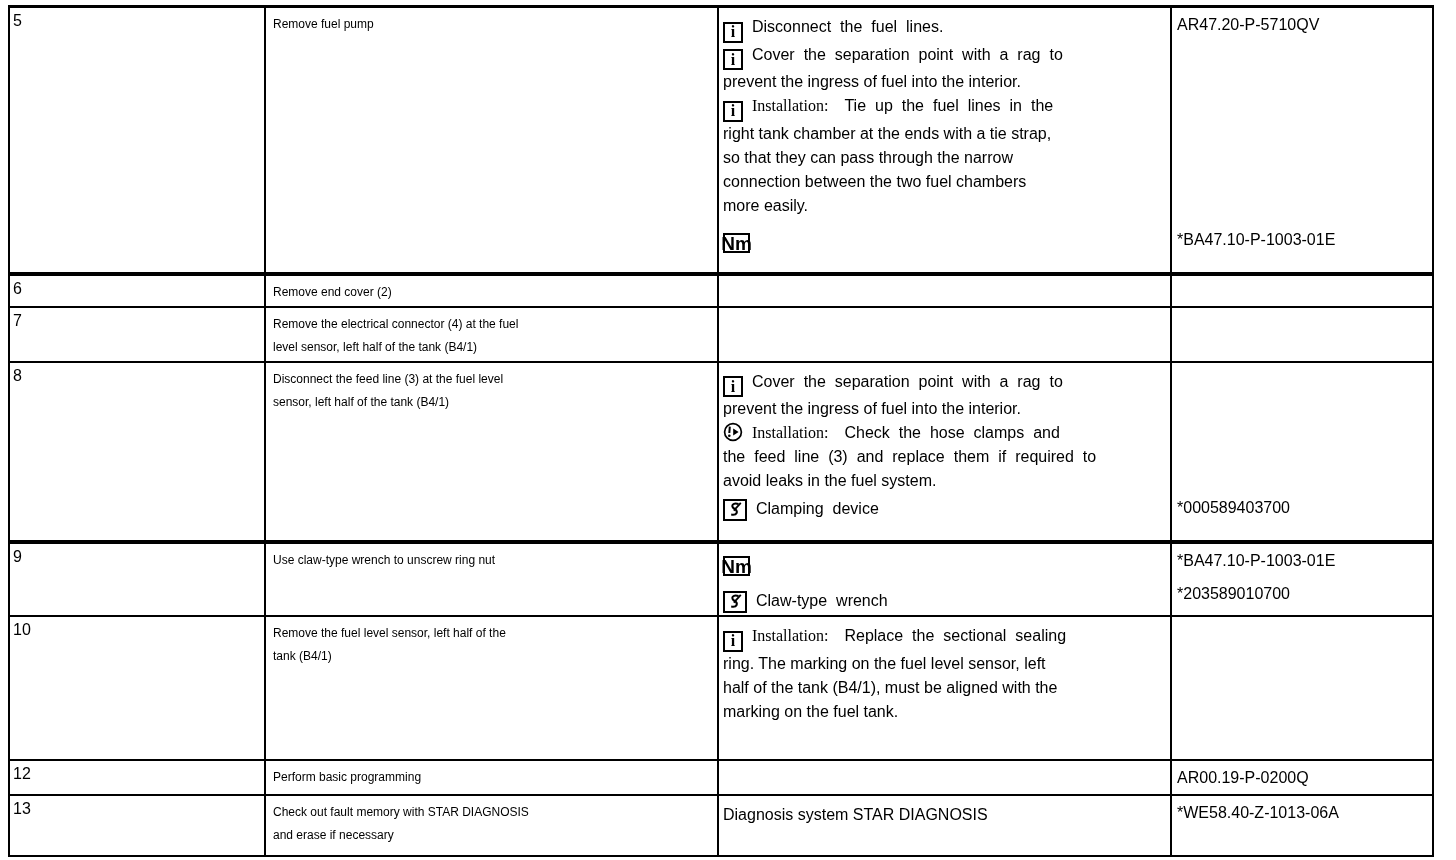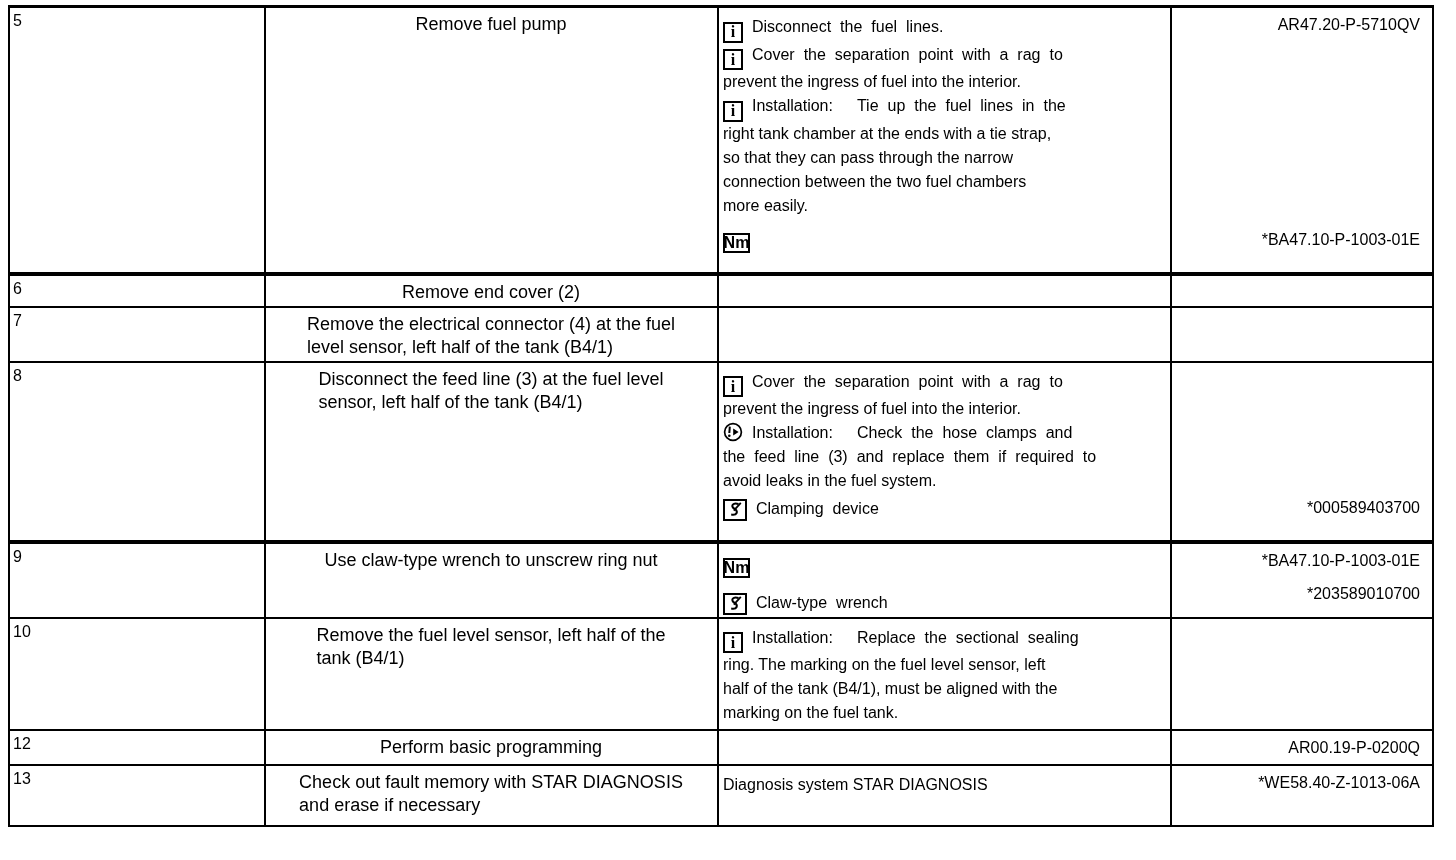--- a/index.html
+++ b/index.html
@@ -3,34 +3,34 @@
 <meta charset="utf-8">
 <style>
   html,body{margin:0;padding:0;background:#fff;}
   body{width:1456px;height:860px;position:relative;font-family:"Liberation Sans",sans-serif;color:#000;}
   .wrap{position:absolute;left:8px;top:5px;}
   table.proc{border-collapse:collapse;table-layout:fixed;width:1424px;border:2px solid #000;border-top:3px solid #000;}
   table.proc td{border:2px solid #000;vertical-align:top;padding:0;overflow:hidden;}
   tr.thick td{border-top-width:4px;}
   .cb{display:flex;flex-direction:column;box-sizing:border-box;align-items:flex-start;}
   .c-step .cb{padding:3px 3px 2px 3px;font-size:16px;line-height:20px;}
-  .c-action .cb{padding:5px 8px 2px 7px;font-size:18px;line-height:23px;align-items:center;}
+  .c-action .cb{padding:5px 8px 2px 7px;font-size:12px;line-height:23px;}
   .c-notes .cb{padding:7px 5px 2px 4px;font-size:16px;line-height:24px;width:100%;}
-  .c-refs .cb{padding:7px 12px 2px 5px;font-size:16px;line-height:20px;width:100%;align-items:flex-end;}
+  .c-refs .cb{padding:7px 5px 2px 5px;font-size:16px;line-height:20px;width:100%;}
   .line{white-space:nowrap;display:block;}
   .note{margin:0;}
   .note .line{display:inline;text-align:right;}
   .wide{word-spacing:4.5px;}
-  .lbl{margin-right:24px;}
+  .lbl{margin-right:16px;font-family:Liberation Serif, serif;}
   .push{margin-top:auto;padding-bottom:6px;}
   .gapped{margin-top:13px;}
   .ref{white-space:nowrap;}
   .ref.push{margin-top:auto;padding-bottom:9px;}
   .ibox{display:inline-flex;align-items:center;justify-content:center;width:20px;height:21px;border:2px solid #000;box-sizing:border-box;font-family:"Liberation Serif",serif;font-weight:bold;font-size:16px;line-height:1;vertical-align:-5px;margin-right:9px;background:#fff;}
-  .ibox.nm{width:27px;height:20px;border-width:2px;font-family:"Liberation Sans",sans-serif;font-size:16px;font-weight:bold;}
+  .ibox.nm{width:27px;height:20px;border-width:2px;font-family:"Liberation Sans",sans-serif;font-size:19px;font-weight:bold;}
   .ibox.tool{width:24px;height:22px;border-width:2px;}
   .icircle{display:inline-block;width:20px;height:20px;vertical-align:-4px;margin-right:9px;}
   .ibox svg,.icircle svg{display:block;}
 </style>
 </head>
 <body>
 
 <div class="wrap">
   <table class="proc">
     <colgroup>
@@ -182,21 +182,21 @@
                 </span><span class="line wide">Claw-type wrench</span></div>
             </div>
           </td>
           <td class="c-refs">
             <div class="cb">
               <div class="ref">*BA47.10-P-1003-01E</div>
               <div class="ref gapped">*203589010700</div>
             </div>
           </td>
         </tr>
-        <tr style="height: 112px;">
+        <tr style="height: 144px;">
           <td class="c-step">
             <div class="cb">
               <span>10</span>
             </div>
           </td>
           <td class="c-action">
             <div class="cb">
               <div>
                 <span class="line">Remove the fuel level sensor, left half of the</span>
                 <span class="line">tank (B4/1)</span>

